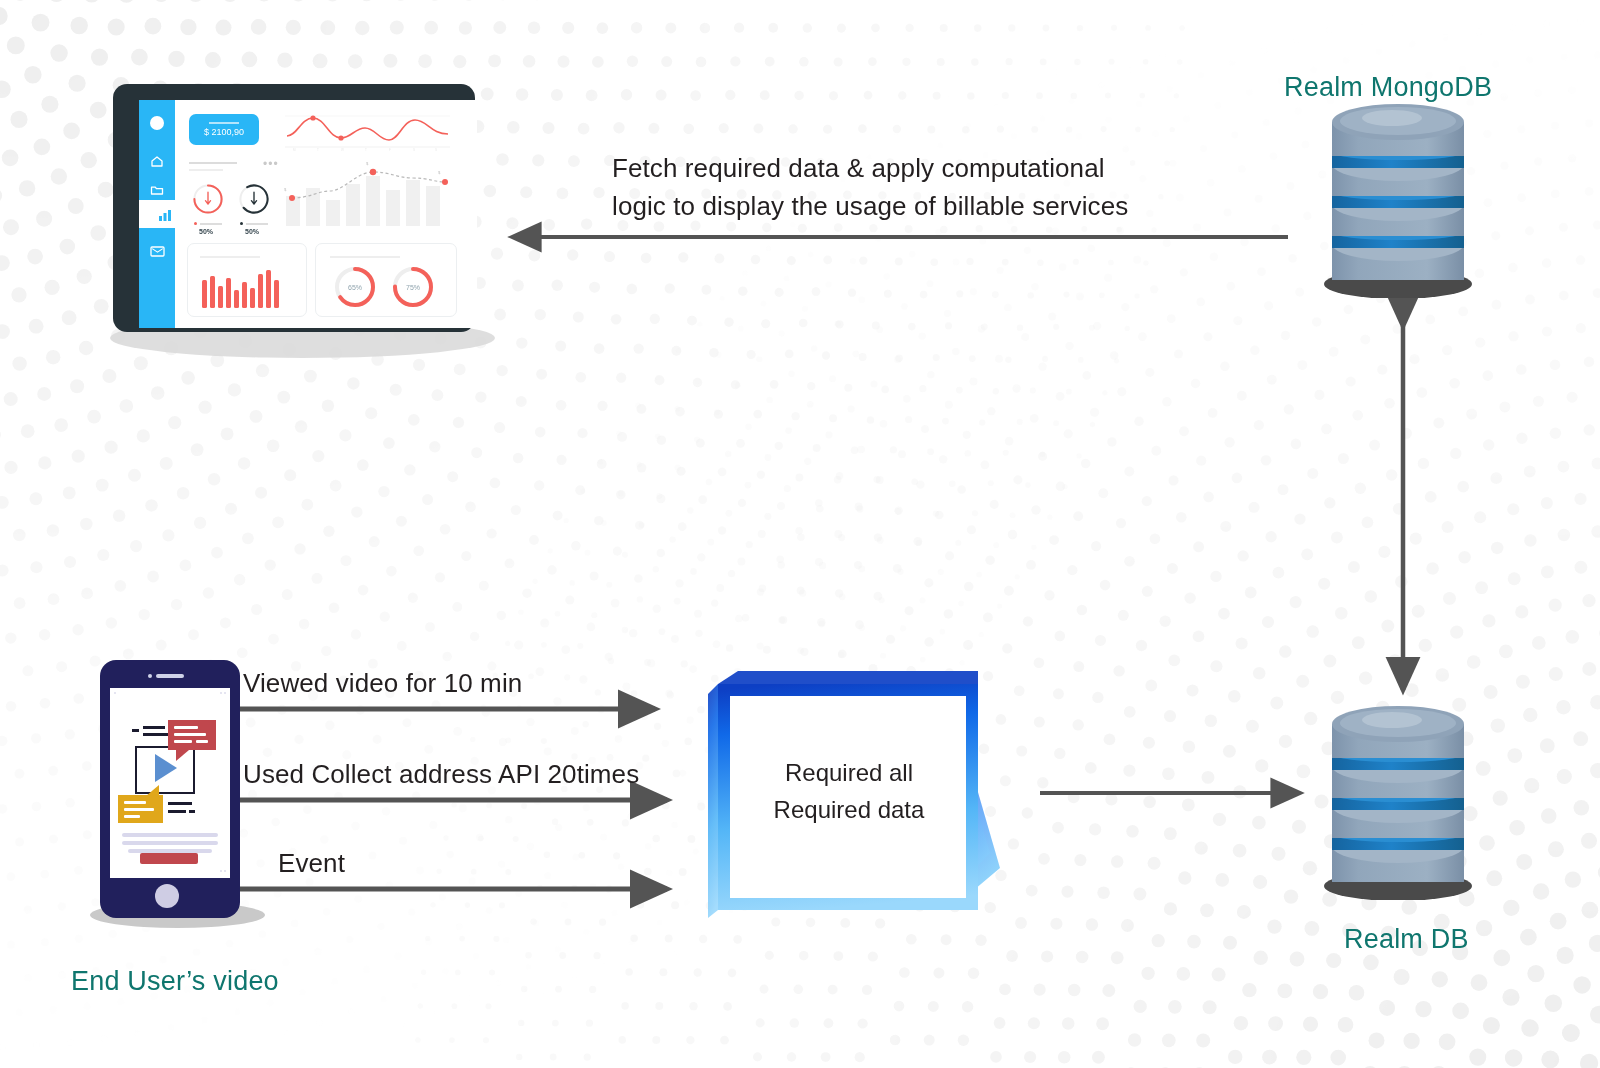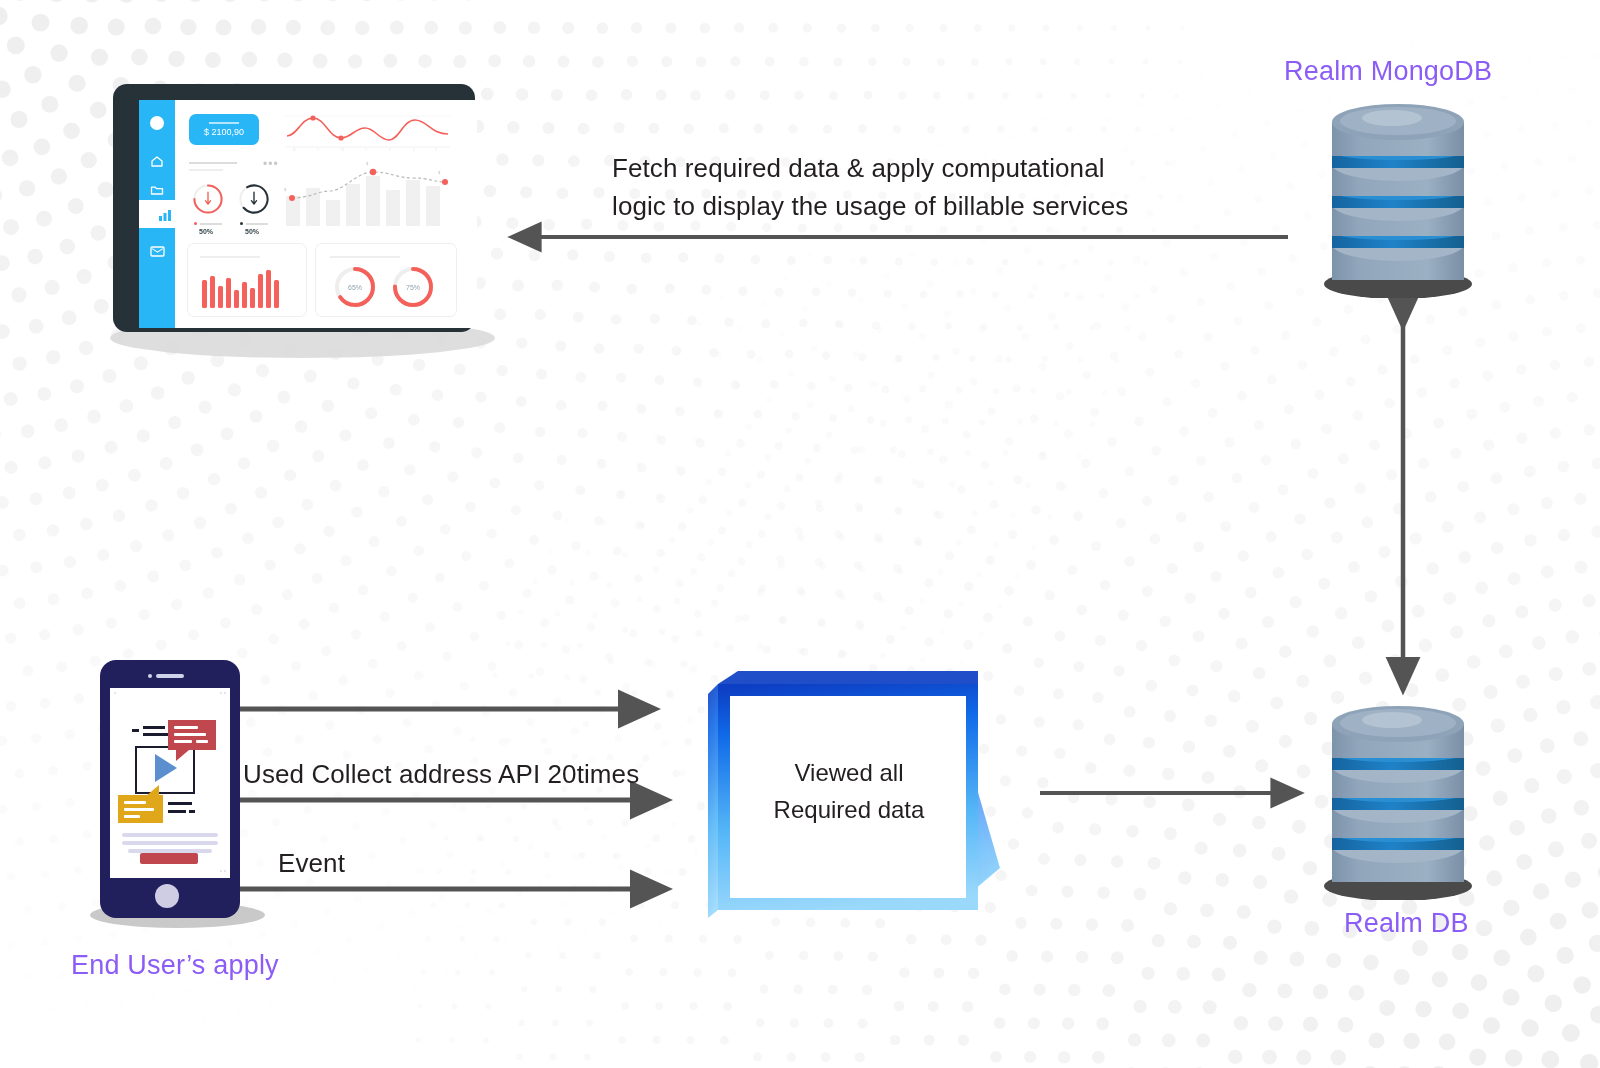--- a/index.html
+++ b/index.html
@@ -21,25 +21,26 @@
   
   .bg-dots {
     position: absolute;
     inset: 0;
     pointer-events: none;
   }
 
   
   .caption {
     position: absolute;
-    color: #8b5cf6;
+    color: #0f766e;
     font-size: 27px;
     font-weight: 400;
     white-space: nowrap;
     letter-spacing: .2px;
+    margin-top: 16px;
   }
   .arrow-label {
     position: absolute;
     color: #231f20;
     font-size: 26px;
     white-space: nowrap;
     letter-spacing: .1px;
   }
   .arrow-label.two-line { line-height: 1.45; }
 
@@ -2355,22 +2356,23 @@
         <div class="body-line" style="left:12px; top:153px; width:96px;"></div>
         <div class="body-line" style="left:18px; top:161px; width:84px;"></div>
         <div class="cta-btn"></div>
 
         <div class="corner-dot" style="left:110px; top:182px;"></div>
         <div class="corner-dot" style="left:114px; top:182px;"></div>
       </div>
       <div class="phone-home"></div>
     </div>
   </div>
-  <div class="caption" style="left:71px; top:950px;">End User’s apply</div>
-
+  <div class="caption" style="left:71px; top:950px;">End User’s video</div>
+
+  <div class="arrow-label" style="left:243px; top:668px;">Viewed video for 10 min</div>
   <div class="arrow-label" style="left:243px; top:759px;">Used Collect address API 20times</div>
   <div class="arrow-label" style="left:243px; top:848px;margin-left:35px;">Event</div>
 
   <div id="docs-group">
     <svg width="320" height="250" viewBox="0 0 320 250" style="position:absolute; left:0; top:0;">
       <defs>
         <linearGradient id="pg1" x1="0" y1="0" x2="0.3" y2="1">
           <stop offset="0" stop-color="#1a6ef0"></stop>
           <stop offset="1" stop-color="#7ec8fb"></stop>
         </linearGradient>
@@ -2394,21 +2396,21 @@
       <path d="M248,40 L290,185 L252,224 L242,55 Z" fill="url(#pg2)"></path>
       <path d="M238,32 L278,160 L243,214 L236,48 Z" fill="url(#pg1)"></path>
 
       <path d="M18,16 L278,16 L278,242 L18,242 Z" fill="url(#frameG)"></path>
       <path d="M30,28 L266,28 L266,230 L30,230 Z" fill="#ffffff"></path>
 
       <path d="M18,16 L38,3 L278,3 L278,16 Z" fill="#0d3fc4" opacity="0.92"></path>
       <path d="M18,16 L8,26 L8,250 L18,242 Z" fill="url(#frameG)" opacity="0.9"></path>
     </svg>
     <div class="doc-text" style="left:14px; top:86px; width:270px;">
-      <div>Viewed all</div>
+      <div>Required all</div>
       <div>Required data</div>
     </div>
   </div>
 
   <div class="db-group" style="left:1310px; top:700px;">
     <svg width="180" height="200" viewBox="0 0 180 200">
       <ellipse cx="88" cy="186" rx="74" ry="15" fill="#4a4a4a"></ellipse>
       <rect x="22" y="146" width="132" height="36" fill="url(#discG)"></rect>
       <ellipse cx="88" cy="146" rx="66" ry="17" fill="#a3b5c7"></ellipse>
       <rect x="22" y="134" width="132" height="16" fill="url(#bandG)"></rect>

